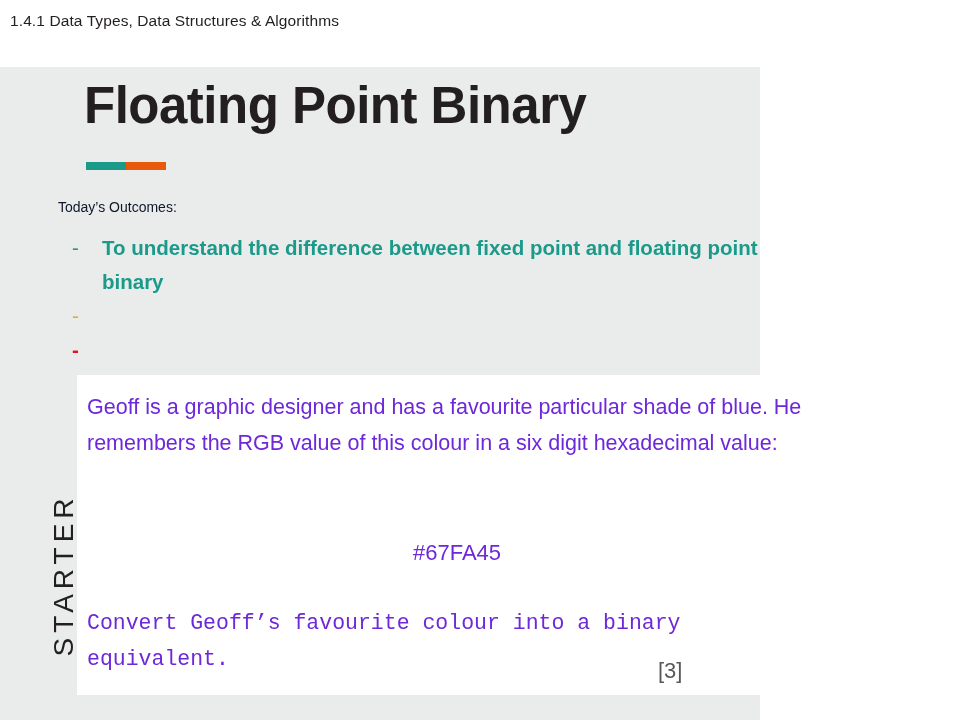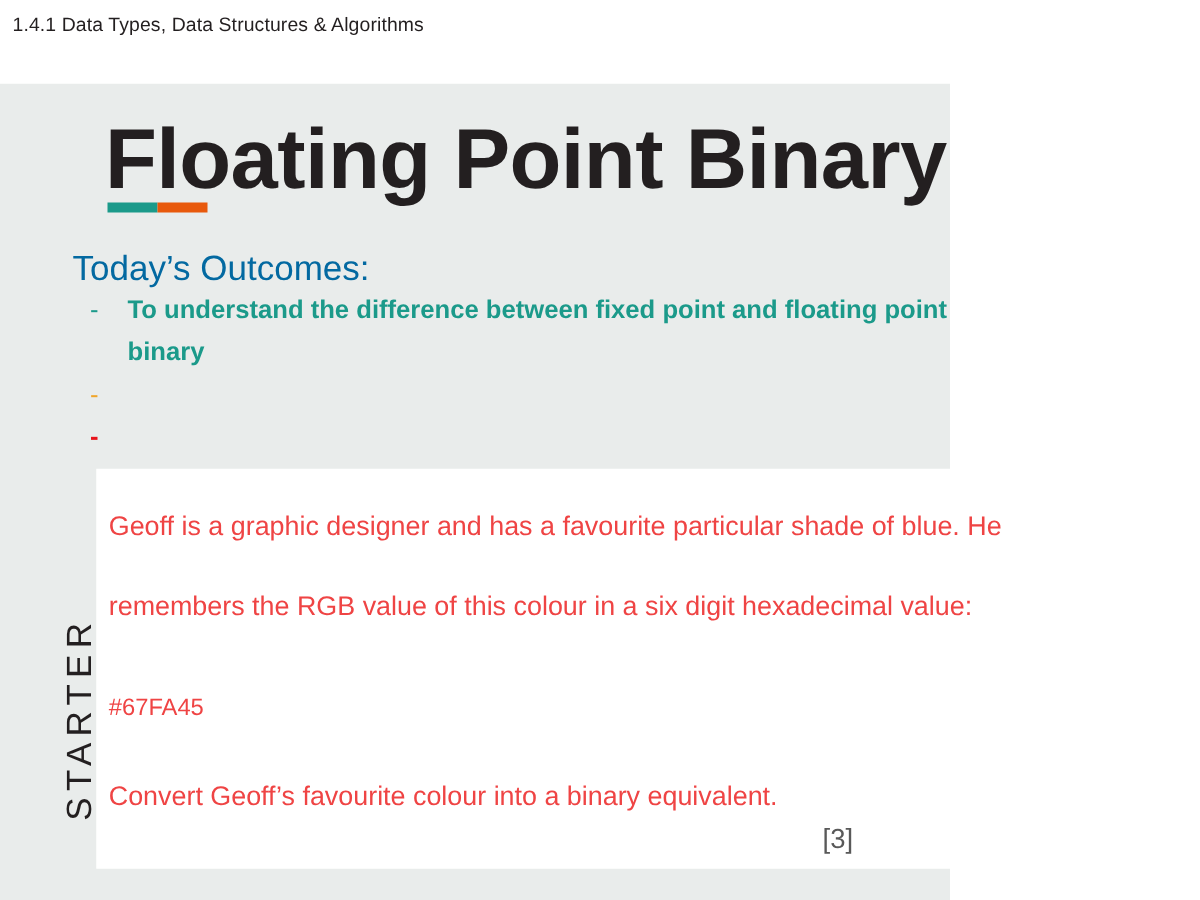--- a/index.html
+++ b/index.html
@@ -34,22 +34,22 @@
     top: 12px;
     font-size: 15.5px;
     color: #231f20;
     letter-spacing: 0.1px;
     white-space: nowrap;
   }
   
   .title {
     position: absolute;
     left: 84px;
-    top: 88px;
-    font-size: 68px;
+    top: 76px;
+    font-size: 51px;
     font-weight: bold;
     color: #231f20;
     letter-spacing: -0.5px;
     white-space: nowrap;
   }
   .accent-bar {
     position: absolute;
     left: 86px;
     top: 162px;
     width: 80px;
@@ -62,22 +62,22 @@
   }
   .accent-right {
     width: 40px;
     height: 100%;
   }
   
   .outcomes-head {
     position: absolute;
     left: 58px;
     top: 199px;
-    font-size: 28px;
-    color: #0369a1;
+    font-size: 14px;
+    color: #0f172a;
     white-space: nowrap;
   }
   .outcomes-list {
     position: absolute;
     left: 72px;
     top: 231px;
     width: 790px;
   }
   .outcome-item {
     display: flex;
@@ -119,32 +119,32 @@
     top: 375px;
     width: 807px;
     height: 320px;
     background: #ffffff;
   }
   .box-para {
     position: absolute;
     left: 10px;
     width: 790px;
     font-size: 21.5px;
-    line-height: 64px;
-    color: #ef4444;
+    line-height: 36px;
+    color: #6d28d9;
   }
   .para-1 { top: 14px; width: 785px; }
   .para-hex {
     top: 160px;
     left: 10px;
     width: 740px;
-    text-align: left;
-    font-size: 19px;
+    text-align: center;
+    font-size: 22px;
   }
-  .para-2 { top: 230px; width: 640px; }
+  .para-2 { top: 230px; width: 640px; font-family: Liberation Mono, monospace; }
   .marks {
     position: absolute;
     left: 581px;
     top: 274px;
     font-size: 22px;
     line-height: 44px;
     color: #595959;
   }
 </style>
 </head>

